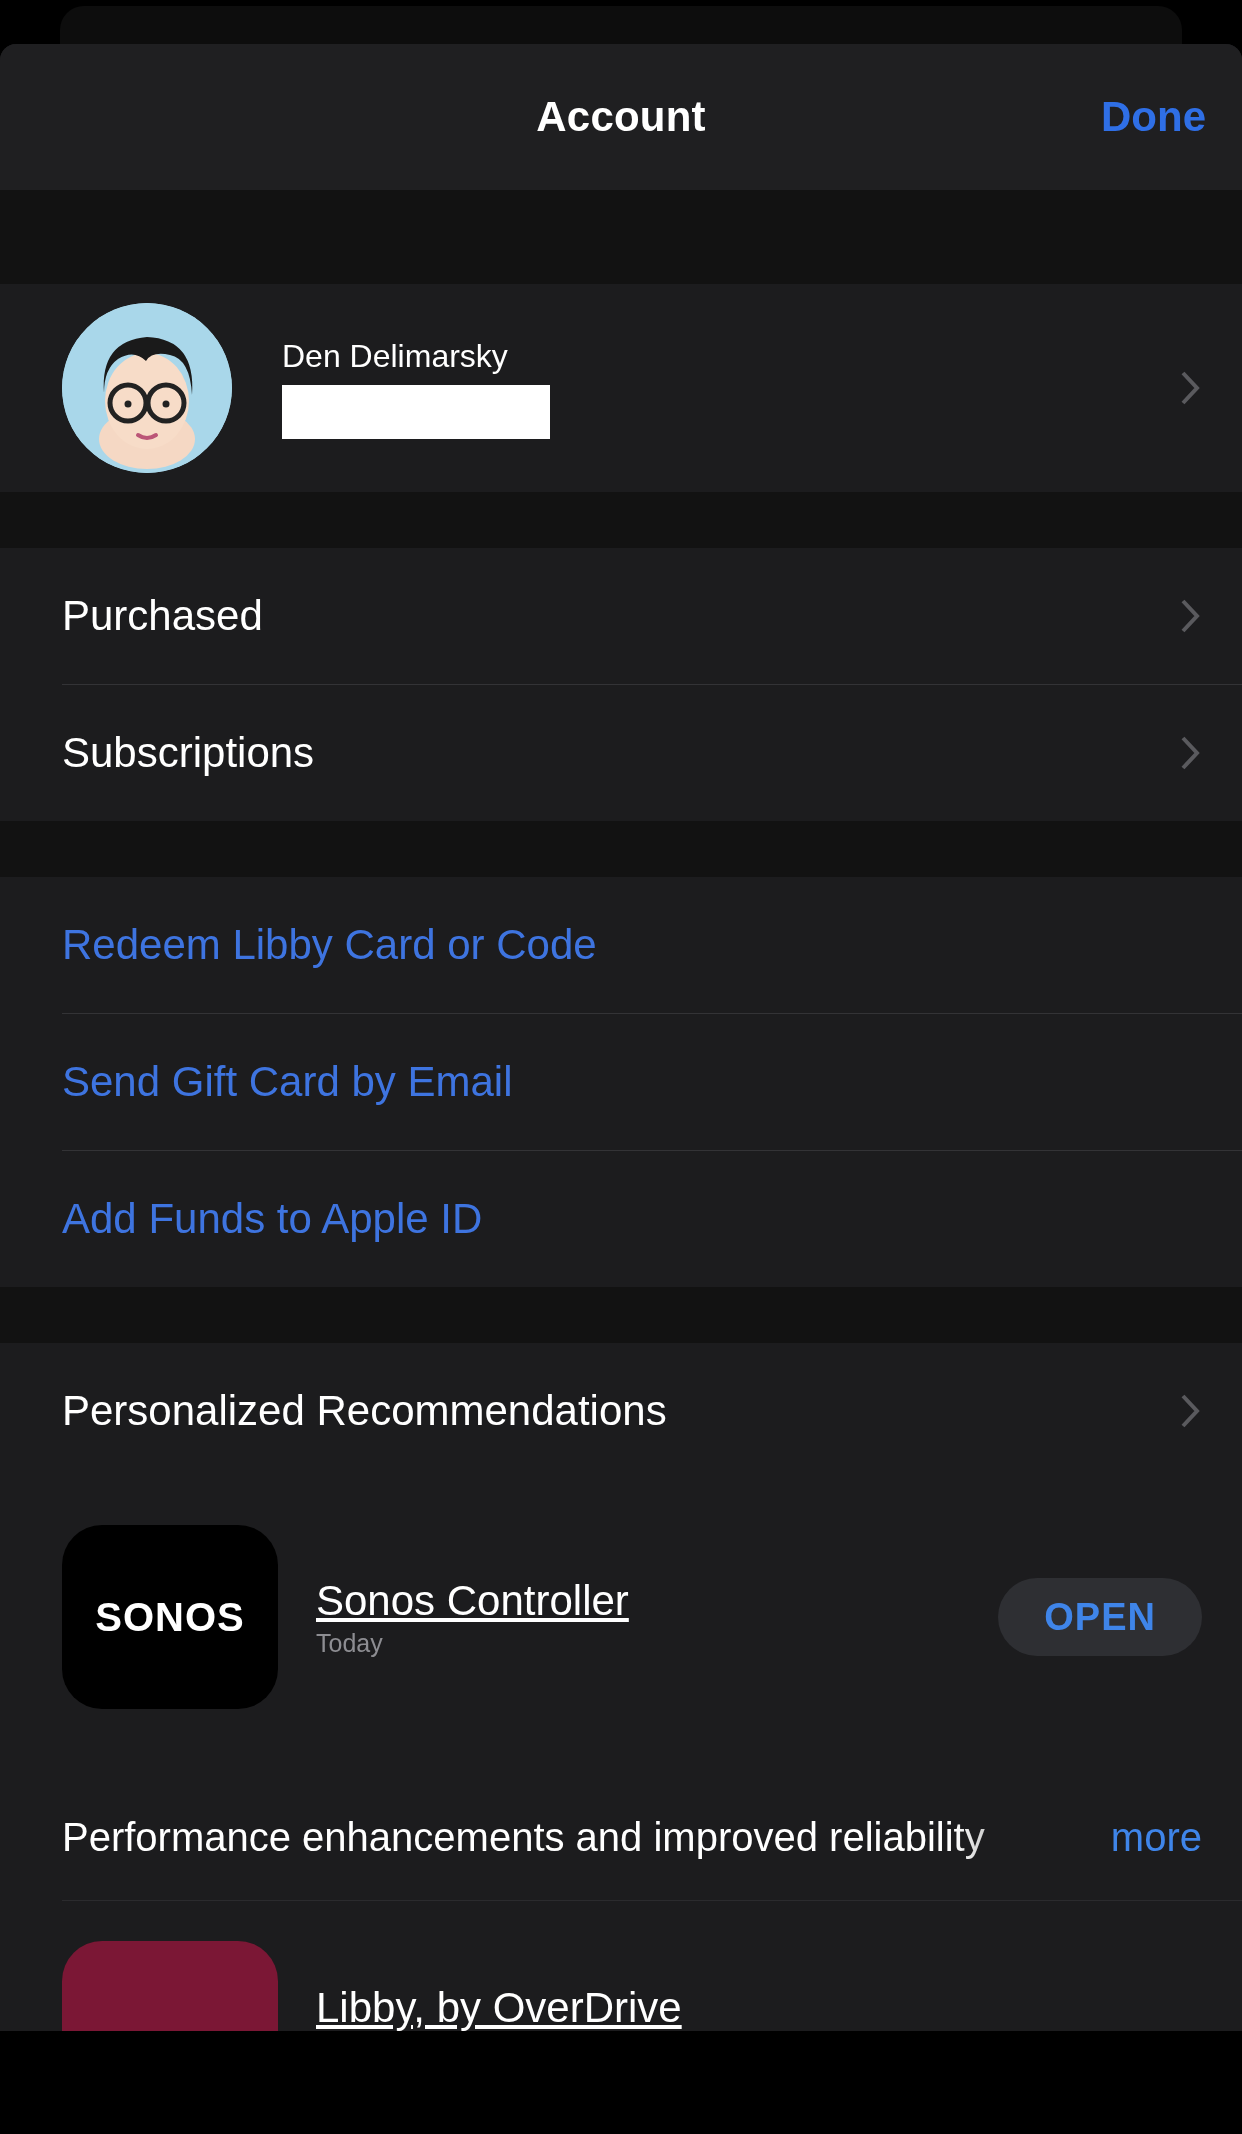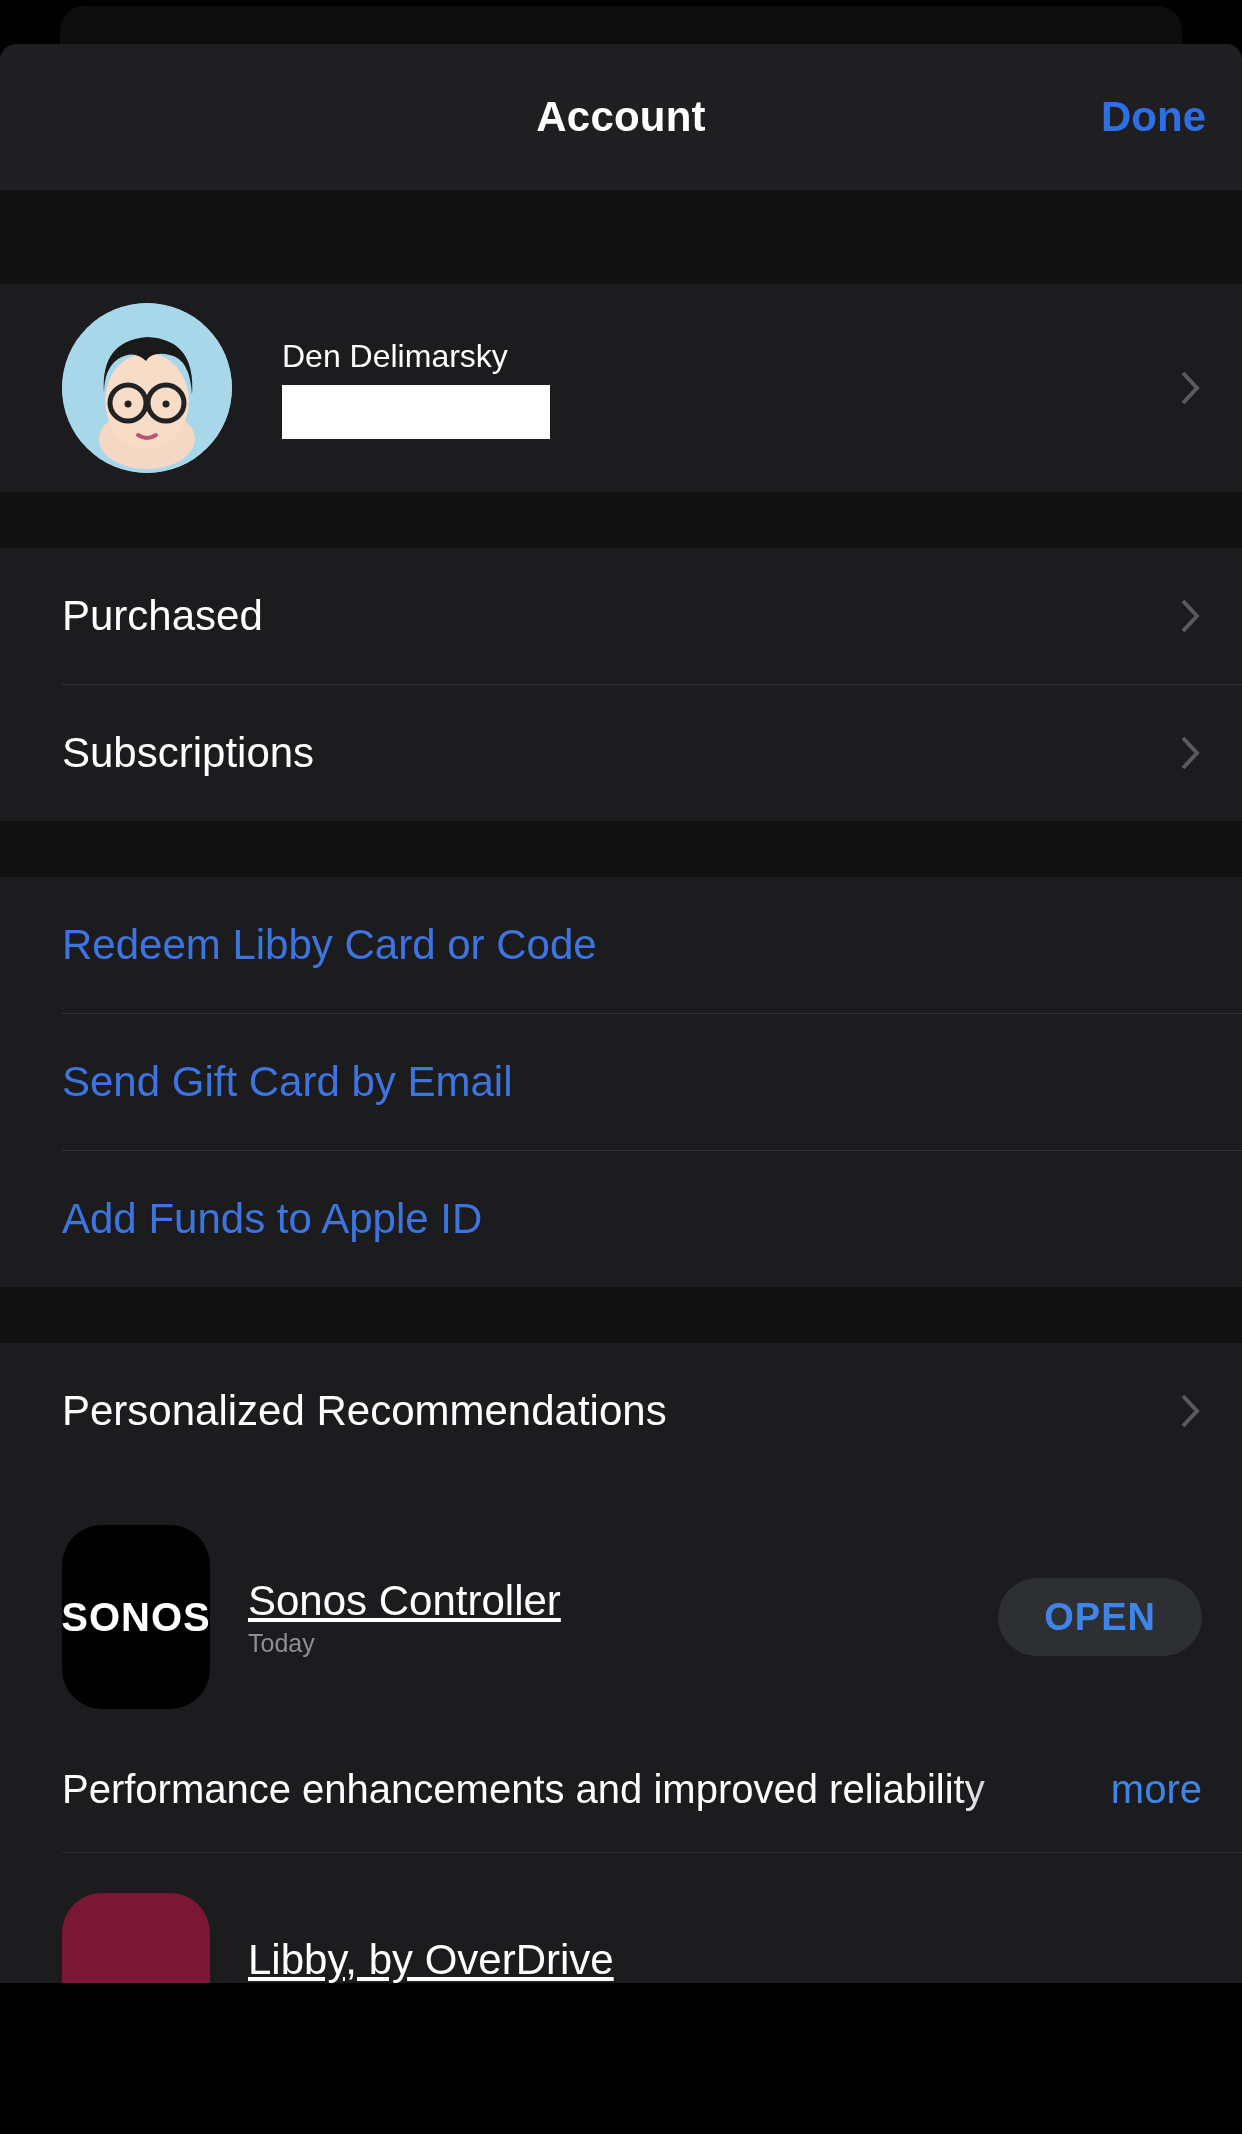--- a/index.html
+++ b/index.html
@@ -145,21 +145,21 @@
     }
     .app-row {
       background: #1c1c1e;
       padding: 46px 40px 0 62px;
     }
     .app-row-main {
       display: flex;
       align-items: center;
     }
     .app-icon {
-      width: 148px;
+      width: 216px;
       height: 184px;
       border-radius: 40px;
       flex-shrink: 0;
       display: flex;
       align-items: center;
       justify-content: center;
     }
     .app-icon.sonos {
       background: #000;
       color: #fff;
@@ -206,20 +206,21 @@
     }
     .app-desc {
       font-size: 40px;
       color: #fff;
       white-space: nowrap;
       overflow: hidden;
       flex: 1;
       position: relative;
       -webkit-mask-image: linear-gradient(to right, #000 0%, #000 86%, transparent 100%);
       mask-image: linear-gradient(to right, #000 0%, #000 86%, transparent 100%);
+      margin-top: 48px;
     }
     .more-btn {
       font-size: 40px;
       color: #3f85e9;
       background: none;
       border: none;
       cursor: pointer;
       margin-left: 12px;
       flex-shrink: 0;
     }

